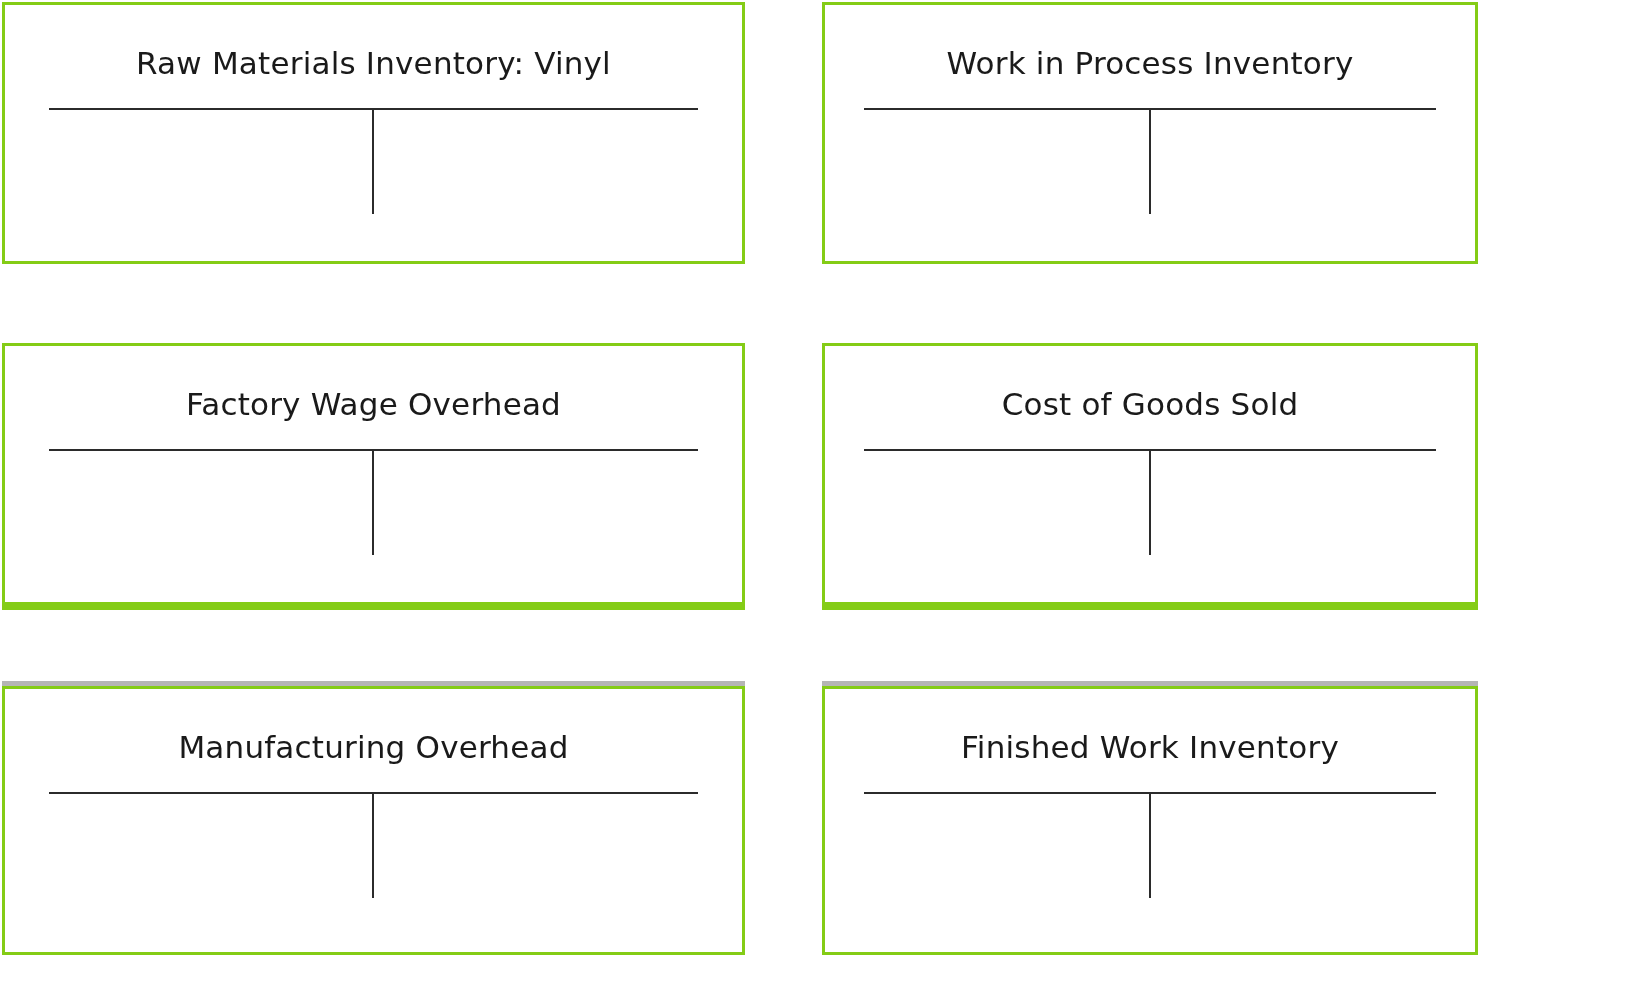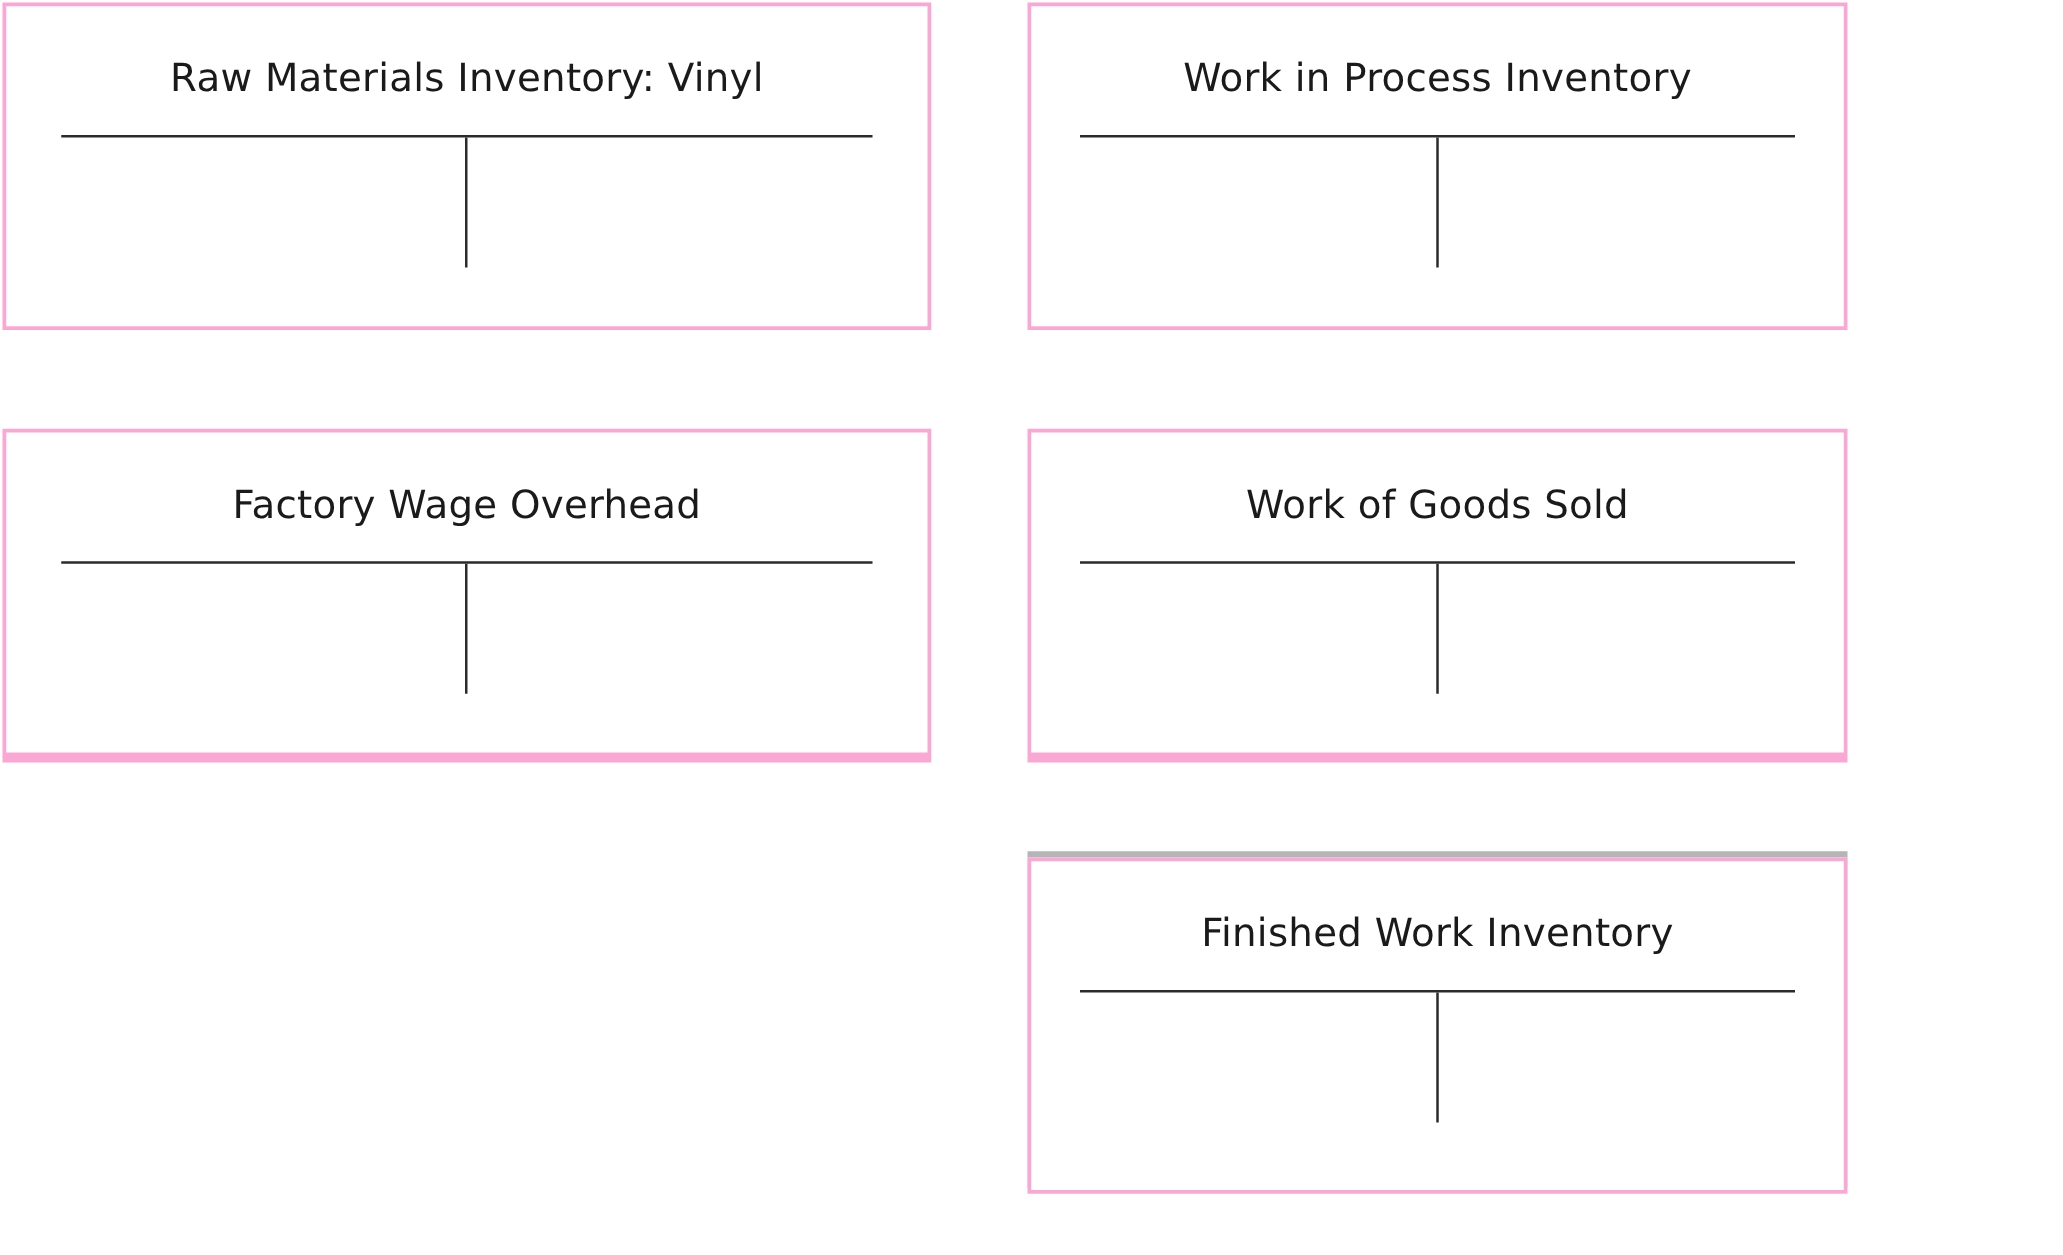--- a/index.html
+++ b/index.html
@@ -11,21 +11,21 @@
   #canvas {
     position: relative;
     width: 1650px;
     height: 1004px;
     background: #ffffff;
     overflow: hidden;
   }
   .t-account {
     position: absolute;
     background: #ffffff;
-    border: 3px solid #f9a8d4;
+    border: 3px solid #84cc16;
     box-sizing: border-box;
   }
   
   .col-left  { left: 2px;   width: 743px; }
   .col-right { left: 822px; width: 656px; }
   .row-1 { top: 2px;   height: 262px; }
   .row-2 { top: 343px; height: 267px; border-bottom-width: 8px; }
   .row-3 { top: 686px; height: 269px; box-shadow: 0 -5px 0 0 #b5b5b5; }
 
   .t-title {
@@ -88,28 +88,36 @@
   <div class="t-account col-left row-2">
     <div class="t-title">Factory Wage Overhead</div>
     <div class="t-rule">
       <div class="t-side debit"></div>
       <div class="t-divider"></div>
       <div class="t-side credit"></div>
     </div>
   </div>
 
   <div class="t-account col-right row-2">
-    <div class="t-title">Work of Goods Sold</div>
+    <div class="t-title">Cost of Goods Sold</div>
     <div class="t-rule">
       <div class="t-side debit"></div>
       <div class="t-divider"></div>
       <div class="t-side credit"></div>
     </div>
   </div>
 
+  <div class="t-account col-left row-3">
+    <div class="t-title">Manufacturing Overhead</div>
+    <div class="t-rule">
+      <div class="t-side debit"></div>
+      <div class="t-divider"></div>
+      <div class="t-side credit"></div>
+    </div>
+  </div>
 
   <div class="t-account col-right row-3">
     <div class="t-title">Finished Work Inventory</div>
     <div class="t-rule">
       <div class="t-side debit"></div>
       <div class="t-divider"></div>
       <div class="t-side credit"></div>
     </div>
   </div>
 

